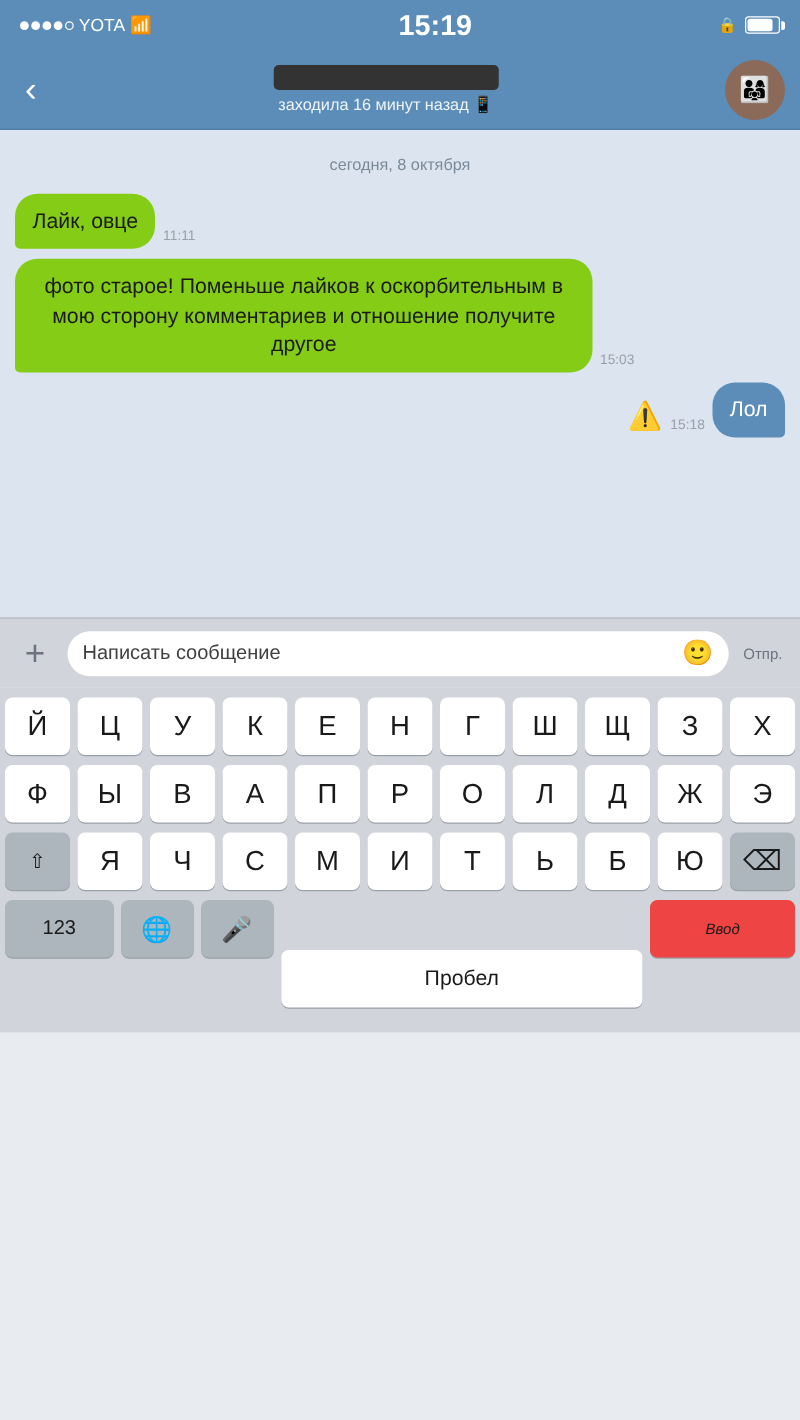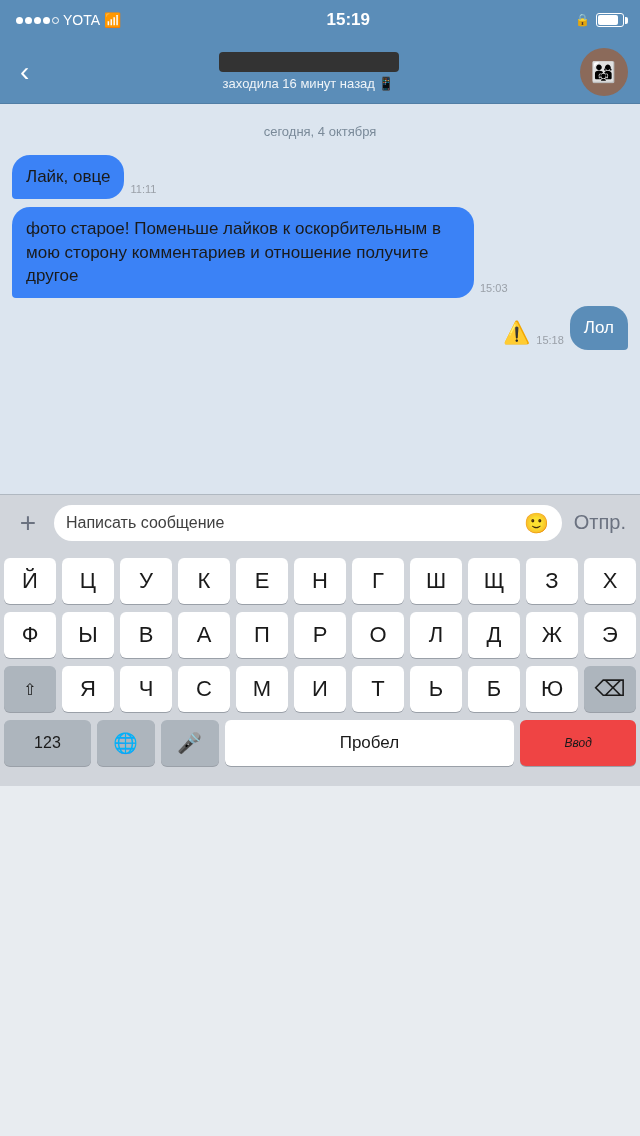--- a/index.html
+++ b/index.html
@@ -19,21 +19,21 @@
       height: 40px;
       display: flex;
       align-items: center;
       justify-content: space-between;
       padding: 0 16px;
       color: white;
       font-size: 14px;
       font-weight: 500;
     }
     .status-left { display: flex; align-items: center; gap: 4px; }
-    .status-center { font-size: 17px; font-weight: 600; }
+    .status-center { font-size: 23px; font-weight: 600; }
     .status-right { display: flex; align-items: center; gap: 6px; }
     .signal-dots { display: flex; gap: 2px; align-items: center; }
     .dot { width: 7px; height: 7px; border-radius: 50%; background: white; }
     .dot.empty { background: transparent; border: 1.5px solid white; }
     .wifi-icon { font-size: 14px; }
     .lock-icon { font-size: 12px; }
     .battery {
       width: 28px; height: 14px; border: 1.5px solid white; border-radius: 3px;
       position: relative; display: flex; align-items: center; padding: 1px;
     }
@@ -119,23 +119,24 @@
 
     .bubble {
       max-width: 75%;
       border-radius: 18px;
       padding: 10px 14px;
       font-size: 17px;
       line-height: 1.4;
       position: relative;
     }
     .bubble.incoming {
-      background: #3b82f6;
+      background: #84cc16;
       border-bottom-left-radius: 4px;
       color: #1a1a1a;
+      text-align: center;
     }
     .bubble.outgoing {
       background: #5b8db8;
       border-bottom-right-radius: 4px;
       color: white;
     }
 
     .msg-time {
       font-size: 11px;
       color: #9aa0a8;
@@ -179,21 +180,21 @@
       border: none;
     }
     .input-placeholder {
       color: #404040;
       font-size: 16px;
       flex: 1;
     }
     .emoji-icon { color: #b0b8c0; font-size: 20px; }
     .send-btn {
       color: #6b7280;
-      font-size: 20px;
+      font-size: 12px;
       cursor: pointer;
       font-weight: 500;
       padding: 0 4px;
       text-align: right;
     }
 
     
     .keyboard {
       background: #d1d5db;
       padding: 8px 4px 0 4px;
@@ -228,20 +229,21 @@
     }
     .key.special {
       background: #adb5bd;
       font-size: 16px;
       flex: 1.4;
     }
     .key.space {
       background: white;
       flex: 5;
       font-size: 17px;
+      margin-top: 40px;
     }
     .key.enter {
       background: #ef4444;
       flex: 2;
       font-size: 12px;
       font-style: italic;
     }
     .key.nums {
       background: #adb5bd;
       font-size: 16px;
@@ -290,21 +292,21 @@
   <div class="header-info">
     <div class="header-name"></div>
     <div class="header-status">заходила 16 минут назад 📱</div>
   </div>
   <div class="avatar">
     <span>👨‍👩‍👧</span>
   </div>
 </div>
 
 <div class="chat-area">
-  <div class="date-separator">сегодня, 4 октября</div>
+  <div class="date-separator">сегодня, 8 октября</div>
 
   <div class="message-row incoming">
     <div class="bubble incoming">
       <span>Лайк, овце</span>
     </div>
     <div class="msg-time">11:11</div>
   </div>
 
   <div class="message-row incoming">
     <div class="bubble incoming">

